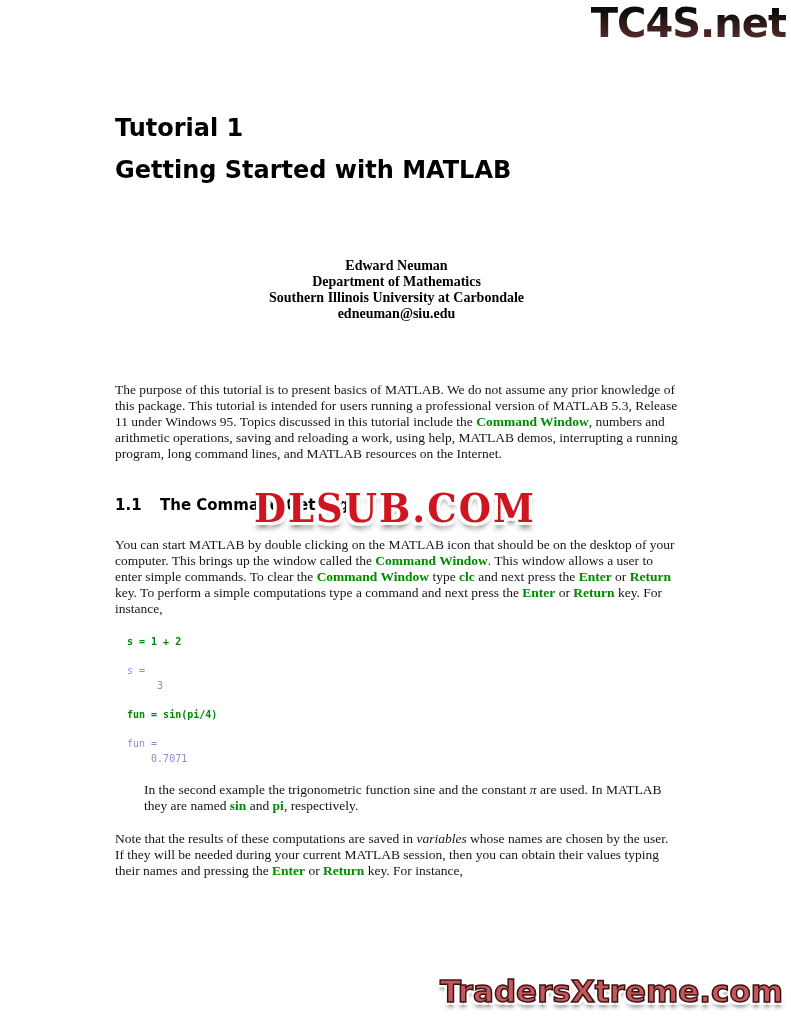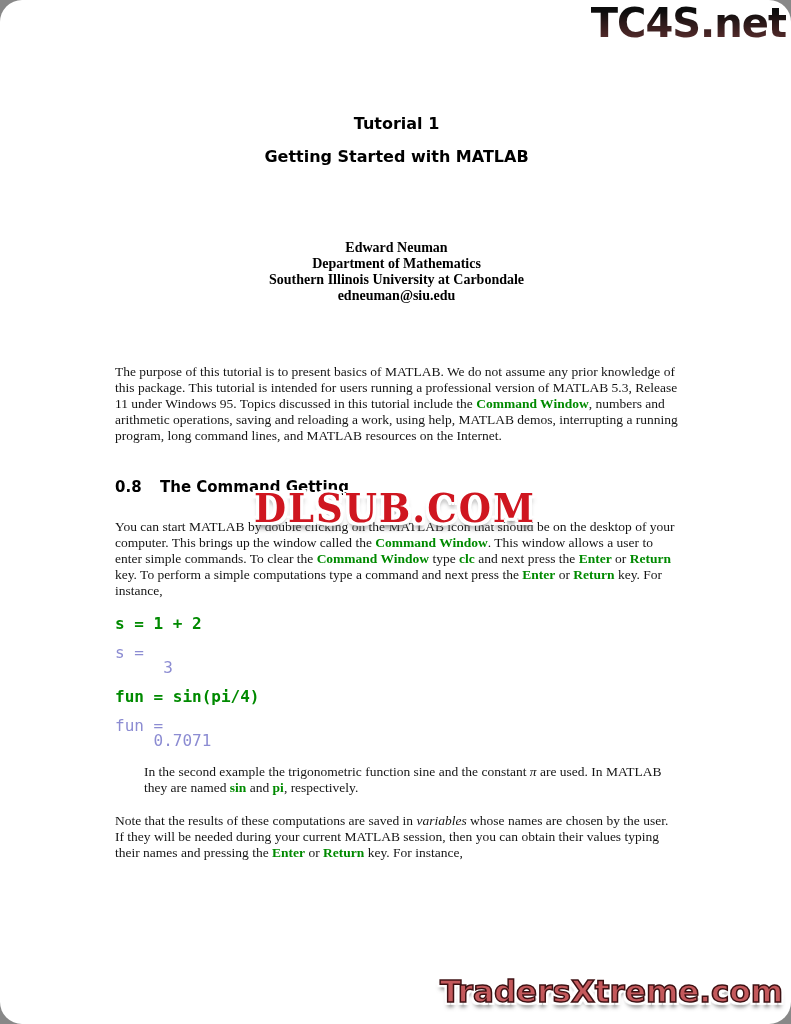--- a/index.html
+++ b/index.html
@@ -6,21 +6,20 @@
   html, body { background: #888; }
   .page {
     position: relative;
     width: 791px;
     height: 1024px;
     margin: 0 auto;
     background: #ffffff;
     overflow: hidden;
     font-family: "Liberation Serif", serif;
     color: #151515;
-    border-radius: 22px;
   }
   .content {
     position: absolute;
     left: 115px;
     top: 0;
     width: 563px;
   }
 
   
   .wm-top {
@@ -66,22 +65,21 @@
     z-index: 30;
     text-shadow:
       -3px -3px 1px #fff, 3px -3px 1px #fff, -3px 3px 1px #fff, 3px 3px 1px #fff,
       0 5px 4px rgba(90,90,90,0.8);
   }
 
   
   .doc-title {
     font-family: "DejaVu Sans", "Liberation Sans", sans-serif;
     font-weight: bold;
-    font-size: 16px;
-    text-align: center;
+    font-size: 24px;
     color: #000;
   }
   .doc-title.t1 { padding-top: 114px; }
   .doc-title.t2 { margin-top: 14px; }
 
   .author-block {
     margin-top: 74px;
     text-align: center;
     font-family: Liberation Serif, serif;
     font-weight: bold;
@@ -110,23 +108,24 @@
     font-weight: bold;
     font-size: 15px;
     color: #000;
     white-space: nowrap;
   }
   .section-number { display: inline-block; width: 45px; }
 
   .code-block {
     margin-top: 18px;
     font-family: "DejaVu Sans Mono", "Liberation Mono", monospace;
-    font-size: 16px;
+    font-size: 10px;
     line-height: 14.6px;
     white-space: pre;
+    margin-left: 12px;
   }
   .code-block .ln-input  { color: #008a00; font-weight: bold; }
   .code-block .ln-output { color: #8c8cd2; }
   .code-block .ln-blank  { color: transparent; }
 </style>
 </head>
 <body>
 
 <div class="page">
 
@@ -140,21 +139,21 @@
     <div class="author-block">
         <div>Edward Neuman</div>
         <div>Department of Mathematics</div>
         <div>Southern Illinois University at Carbondale</div>
         <div>edneuman@siu.edu</div>
       </div>
 
     <p class="body-par par-intro"><span class="seg-plain">The purpose of this tutorial is to present basics of MATLAB. We do not assume any prior knowledge of this package. This tutorial is intended for users running a professional version of MATLAB 5.3, Release 11 under Windows 95.  Topics discussed in this tutorial include the </span><span class="seg-green">Command Window</span><span class="seg-plain">, numbers and arithmetic operations, saving and reloading a work, using help, MATLAB demos, interrupting a running program, long command lines, and MATLAB resources on the Internet.</span></p>
 
     <div class="section-heading">
-      <span class="section-number">0.8</span><span class="section-title">The Command Getting</span>
+      <span class="section-number">1.1</span><span class="section-title">The Command Getting</span>
     </div>
 
     <p class="body-par par-start"><span class="seg-plain">You can start MATLAB by double clicking on the MATLAB icon that should be on the desktop of your computer. This brings up the window called the </span><span class="seg-green">Command Window</span><span class="seg-plain">. This window allows a user to enter simple commands. To clear the </span><span class="seg-green">Command Window</span><span class="seg-plain"> type </span><span class="seg-green">clc</span><span class="seg-plain"> and next press the </span><span class="seg-green">Enter</span><span class="seg-plain"> or </span><span class="seg-green">Return</span><span class="seg-plain"> key. To perform a simple computations type a command and next press the </span><span class="seg-green">Enter</span><span class="seg-plain"> or </span><span class="seg-green">Return</span><span class="seg-plain"> key. For instance,</span></p>
 
     <div class="code-block"><div class="ln-input">s = 1 + 2</div><div class="ln-blank">&nbsp;</div><div class="ln-output">s =</div><div class="ln-output">     3</div><div class="ln-blank">&nbsp;</div><div class="ln-input">fun = sin(pi/4)</div><div class="ln-blank">&nbsp;</div><div class="ln-output">fun =</div><div class="ln-output">    0.7071</div></div>
 
     <p class="body-par par-second"><span class="seg-plain">In the second example the trigonometric function sine and the constant </span><span class="seg-italic">π</span><span class="seg-plain"> are used. In MATLAB they are named </span><span class="seg-green">sin</span><span class="seg-plain"> and </span><span class="seg-green">pi</span><span class="seg-plain">, respectively.</span></p>
 
     <p class="body-par par-note"><span class="seg-plain">Note that the results of these computations are saved in </span><span class="seg-italic">variables</span><span class="seg-plain"> whose names are chosen by the user. If they will be needed during your current MATLAB session, then you can obtain their values typing their names and pressing the </span><span class="seg-green">Enter</span><span class="seg-plain"> or </span><span class="seg-green">Return</span><span class="seg-plain"> key. For instance,</span></p>
 

